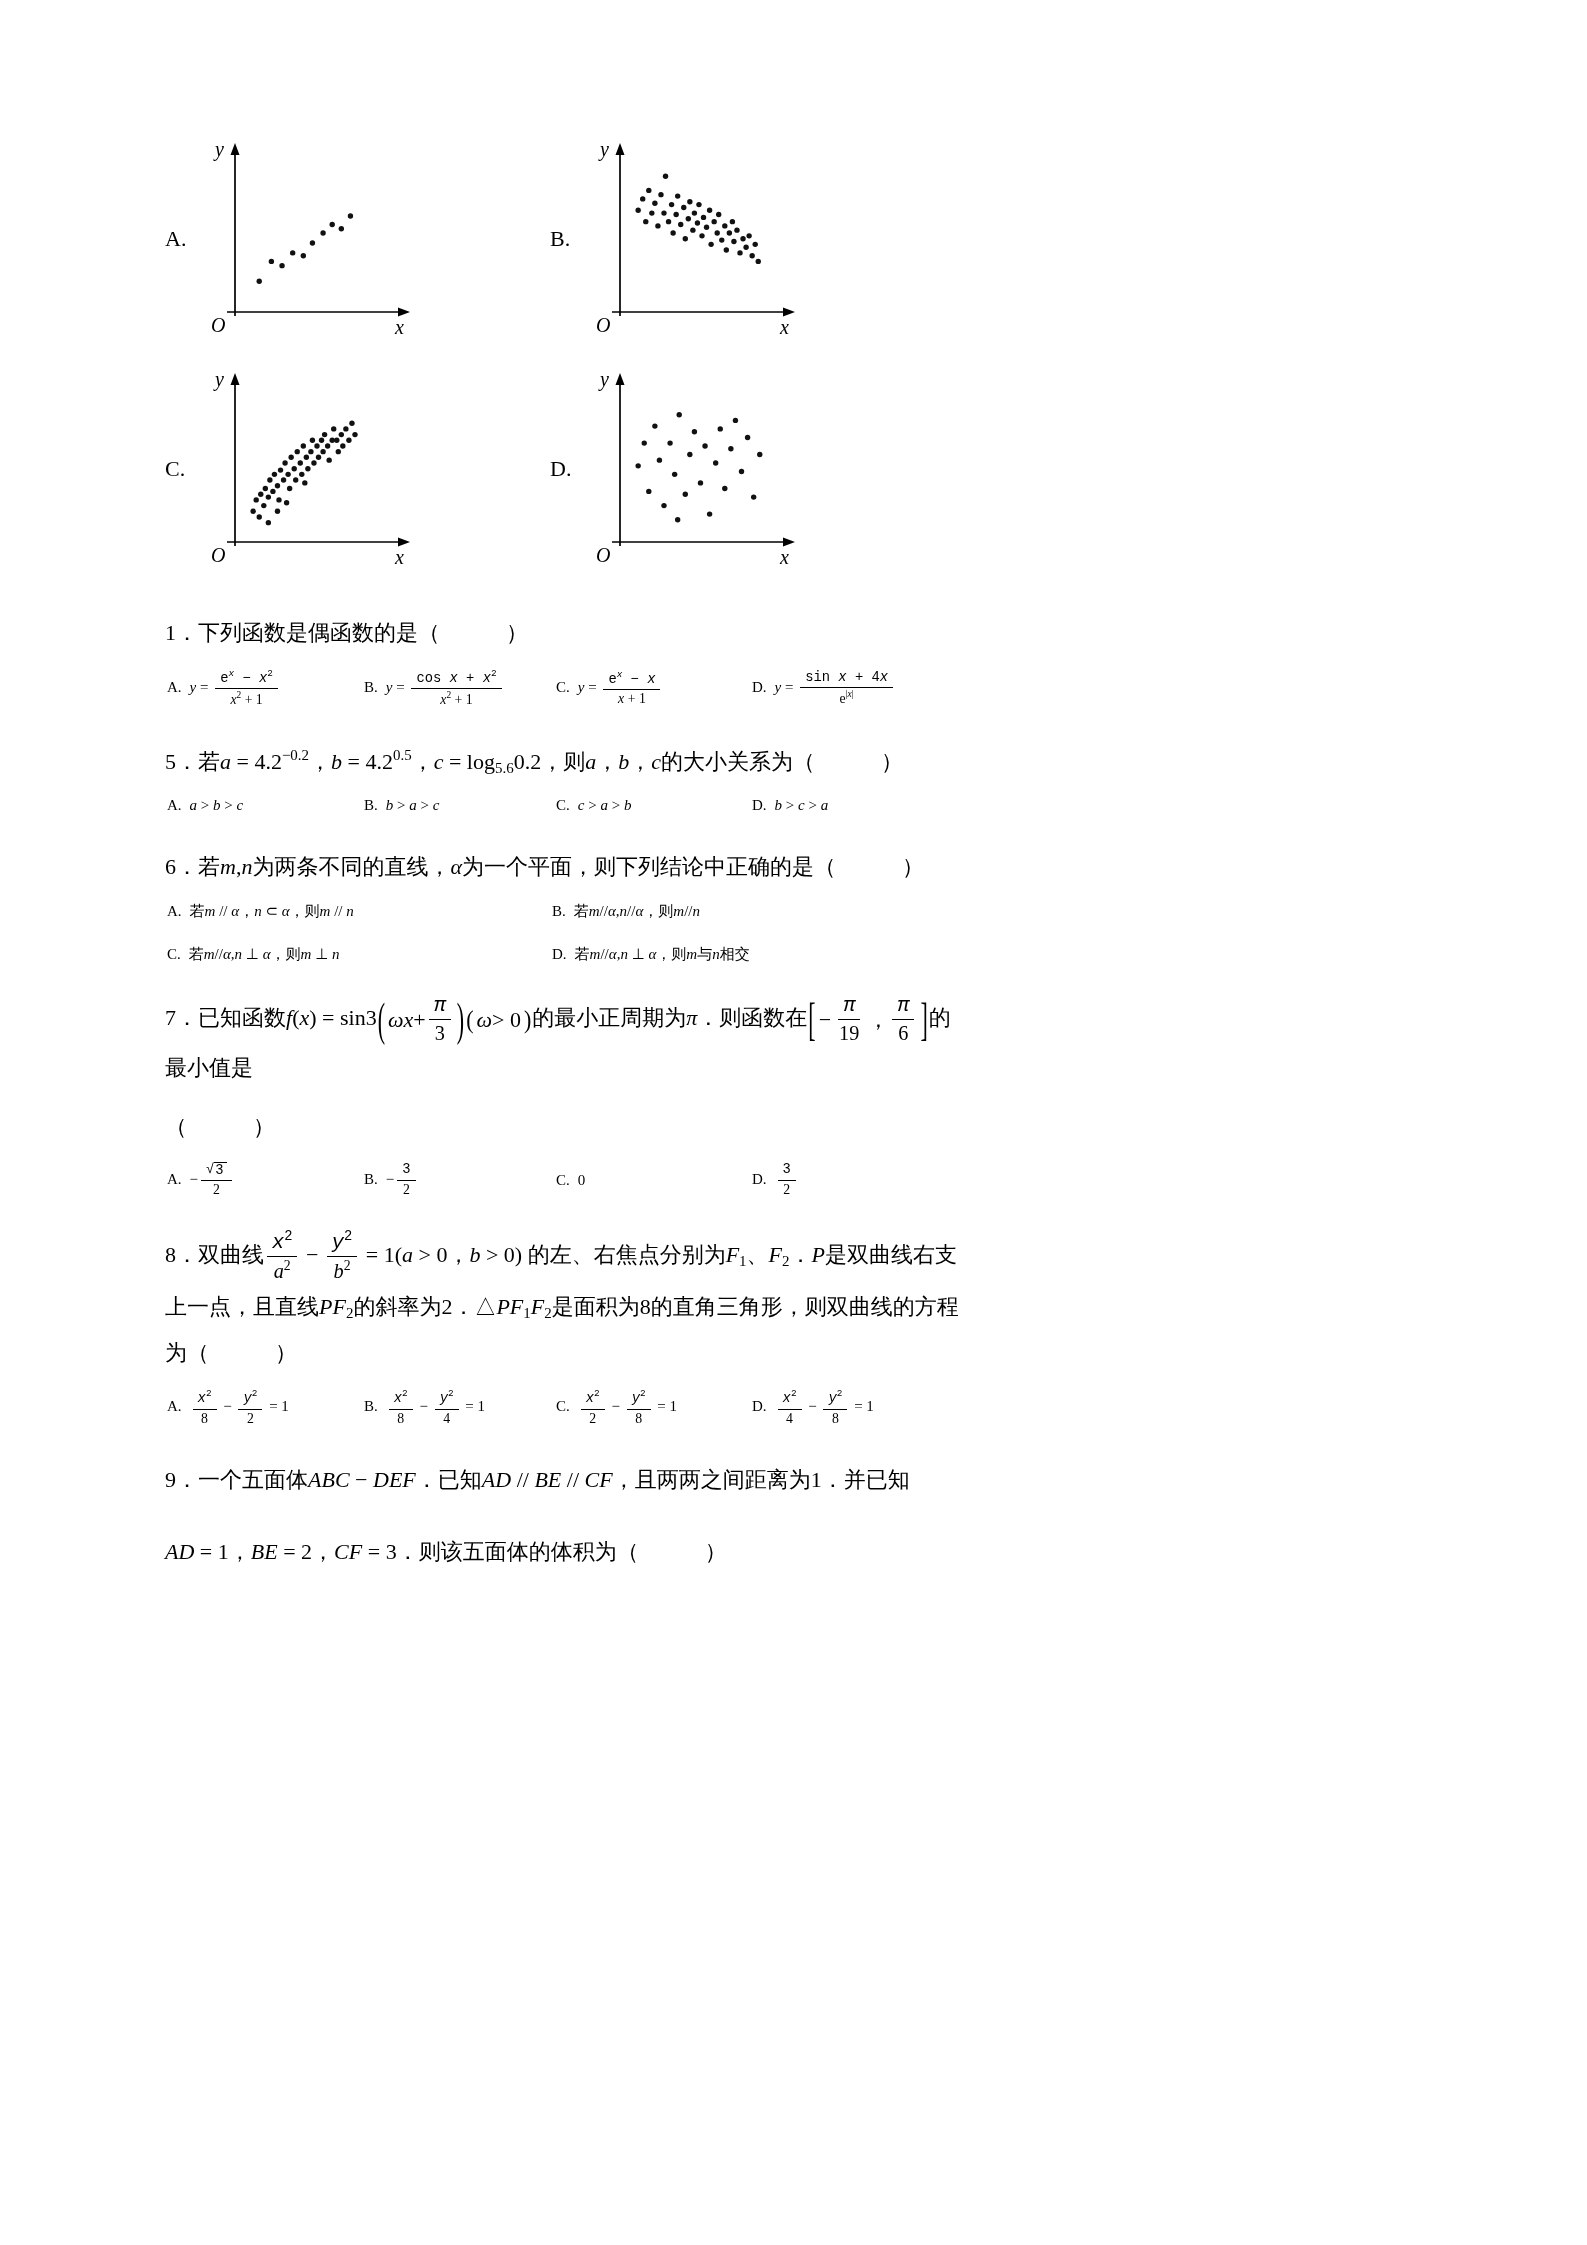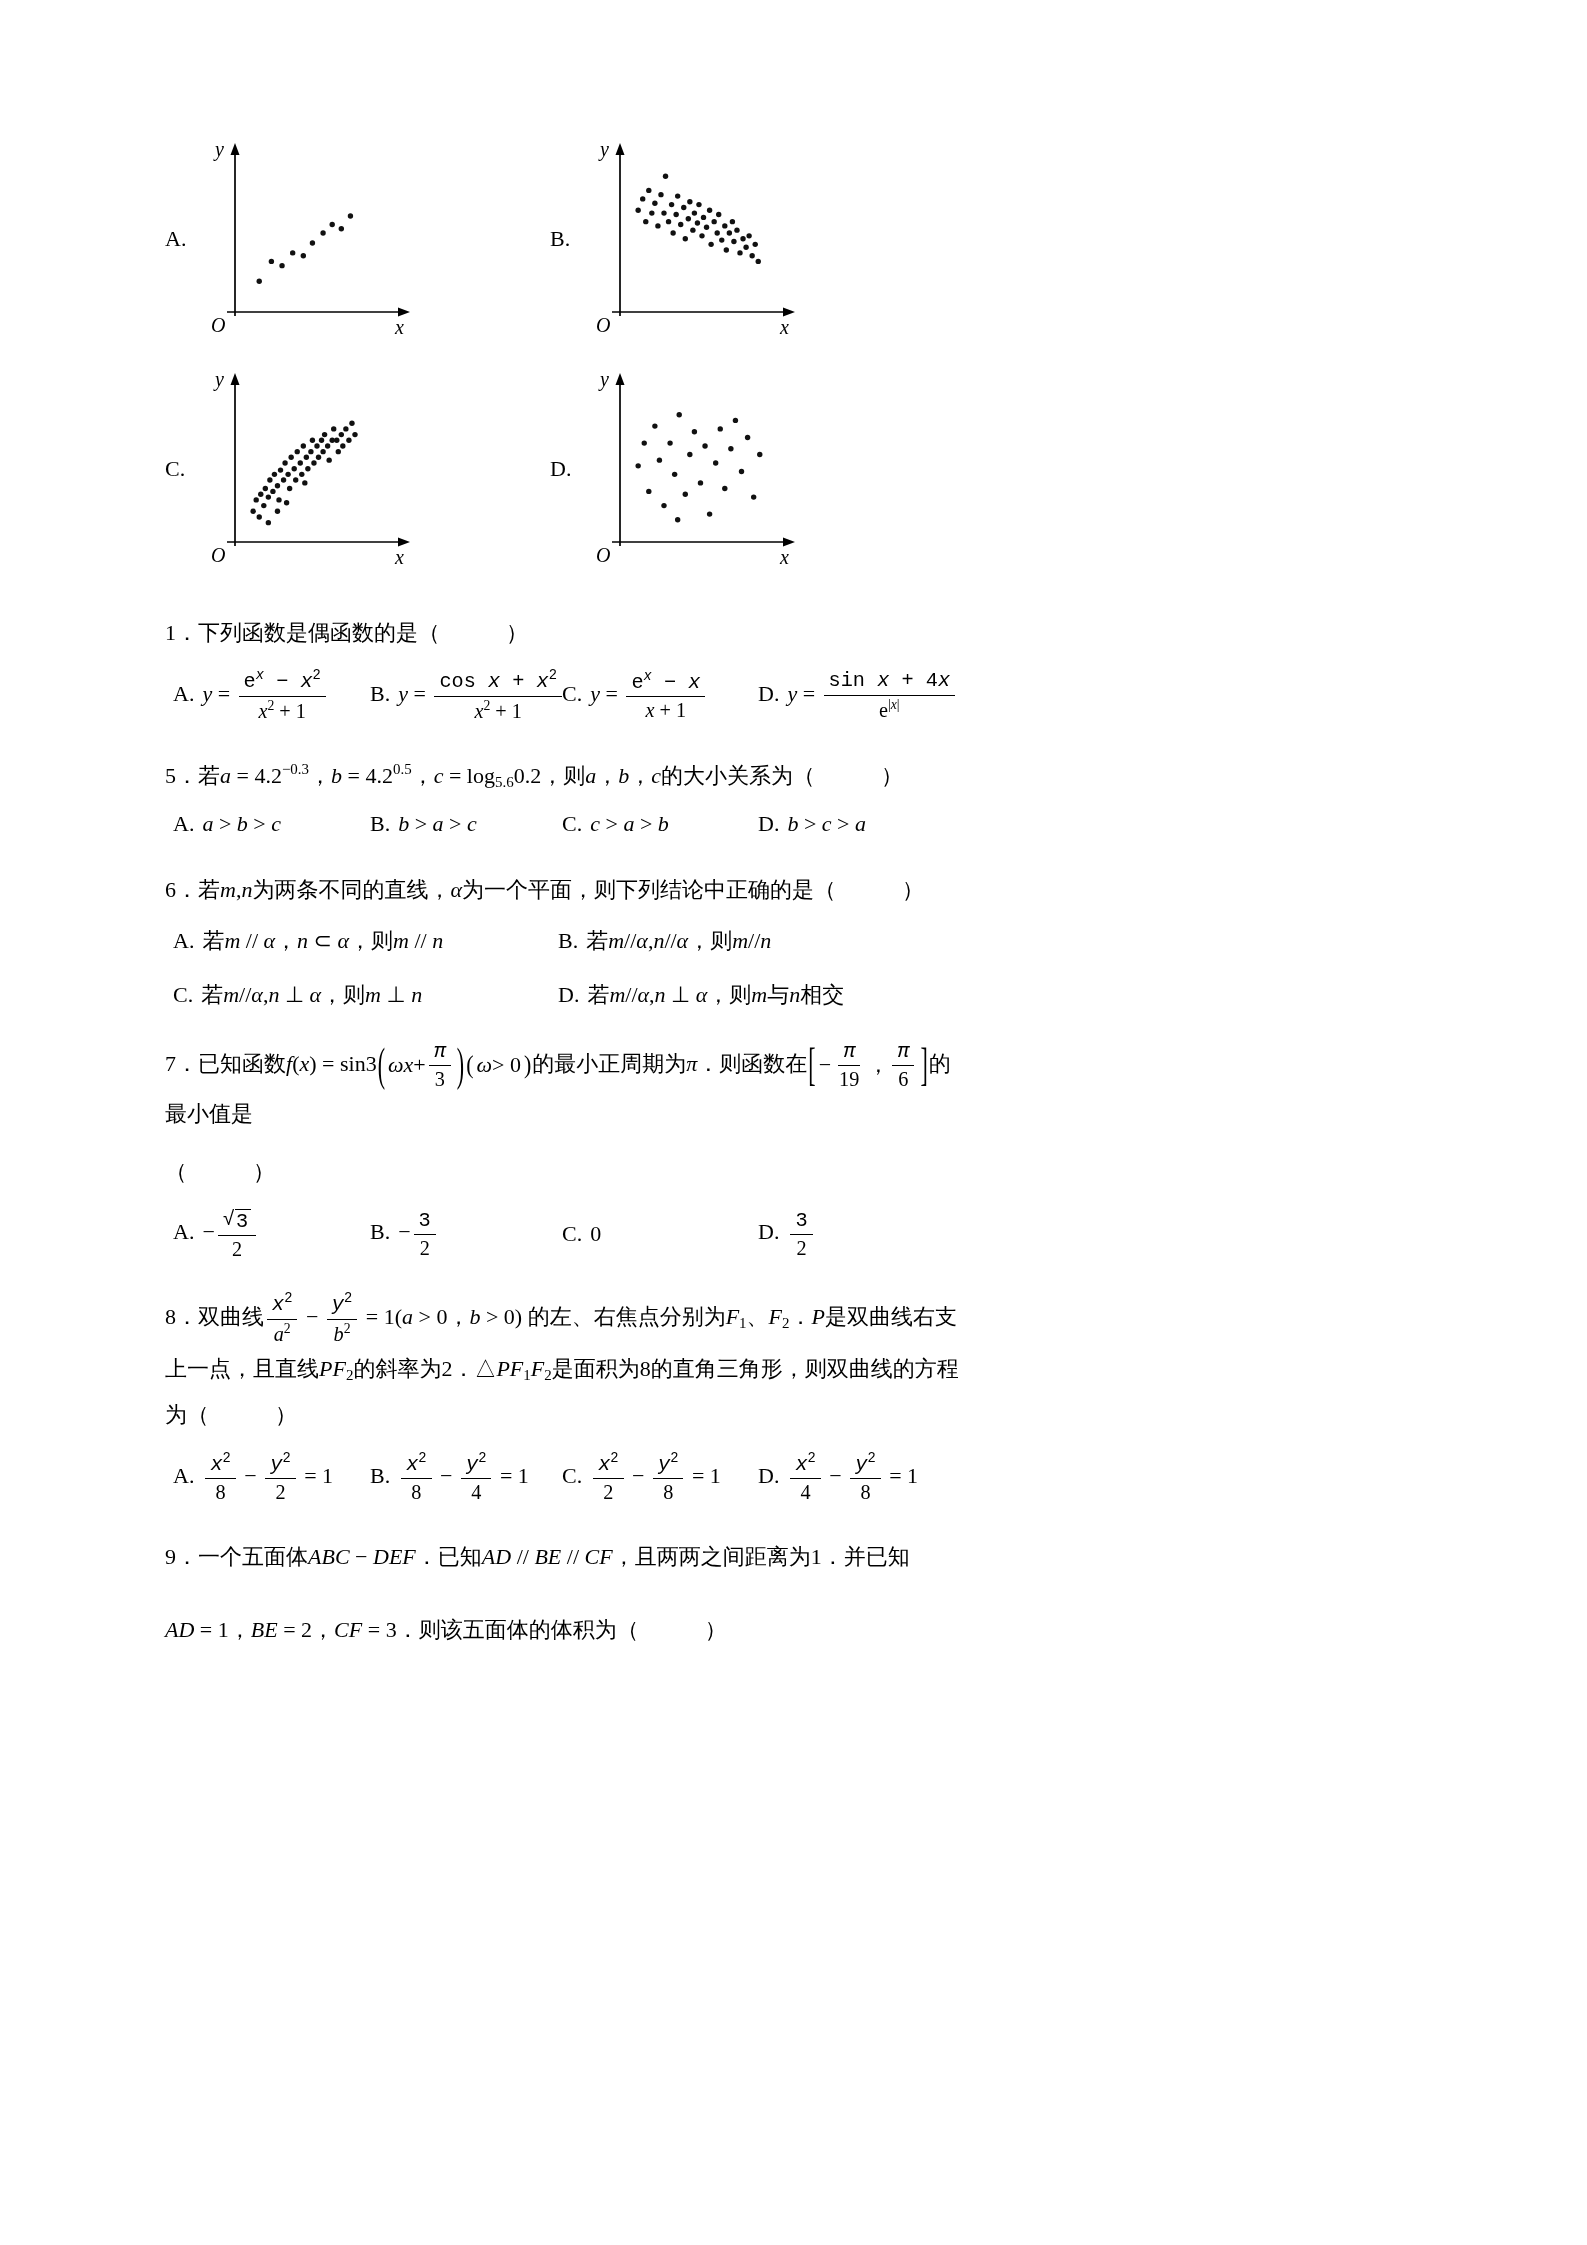--- a/index.html
+++ b/index.html
@@ -18,21 +18,21 @@
     row-gap: 28px;
     margin-bottom: 40px;
   }
   .plot-item { display: flex; align-items: center; gap: 10px; }
   .plot-label { font-size: 22px; width: 30px; flex: 0 0 auto; }
   .axis-label { font-style: italic; font-size: 20px; font-family: "Liberation Serif", serif; }
 
   
   .stem { font-size: 22px; line-height: 2.1; margin: 26px 0 12px; max-width: 940px; }
   .stem2 { font-size: 22px; line-height: 2.1; margin: 10px 0 12px; }
-  .options { margin: 0 8px 30px; font-size: 22px; }
+  .options { margin: 0 2px 30px; font-size: 15px; }
   .opts4 { display: grid; grid-template-columns: 197px 192px 196px auto; align-items: center; }
   .opts2 { display: grid; grid-template-columns: 385px auto; row-gap: 24px; align-items: center; }
   .option { display: block; white-space: nowrap; }
   .opt-label { margin-right: 8px; }
 
   
   i { font-style: italic; }
   .fn { font-style: normal; }
   .rm i { font-style: normal; }
   .frac {
@@ -255,21 +255,21 @@
               <span class="den"><i>x</i> + 1</span>
             </span></span></span>
       <span class="option"><span class="opt-label">D.</span><span class="opt-math"><i>y</i> = <span class="frac">
               <span class="num"><span class="fn">sin</span> <i>x</i> + 4<i>x</i></span>
               <span class="den"><span class="rm"><i>e</i></span><sup>|<i>x</i>|</sup></span>
             </span></span></span>
     </div>
   </section>
 
   <section class="question">
-    <p class="stem">5．若<i>a</i> = 4.2<sup>−0.3</sup>，<i>b</i> = 4.2<sup>0.5</sup>，<i>c</i> = <span class="fn">log</span><sub>5.6</sub>0.2，则<i>a</i>，<i>b</i>，<i>c</i>的大小关系为（　　　）</p>
+    <p class="stem">5．若<i>a</i> = 4.2<sup>−0.2</sup>，<i>b</i> = 4.2<sup>0.5</sup>，<i>c</i> = <span class="fn">log</span><sub>5.6</sub>0.2，则<i>a</i>，<i>b</i>，<i>c</i>的大小关系为（　　　）</p>
     <div class="options opts4">
       <span class="option"><span class="opt-label">A.</span><span class="opt-math"><i>a</i> &gt; <i>b</i> &gt; <i>c</i></span></span>
       <span class="option"><span class="opt-label">B.</span><span class="opt-math"><i>b</i> &gt; <i>a</i> &gt; <i>c</i></span></span>
       <span class="option"><span class="opt-label">C.</span><span class="opt-math"><i>c</i> &gt; <i>a</i> &gt; <i>b</i></span></span>
       <span class="option"><span class="opt-label">D.</span><span class="opt-math"><i>b</i> &gt; <i>c</i> &gt; <i>a</i></span></span>
     </div>
   </section>
 
   <section class="question">
     <p class="stem">6．若<i>m</i>,<i>n</i>为两条不同的直线，<i>α</i>为一个平面，则下列结论中正确的是（　　　）</p>

